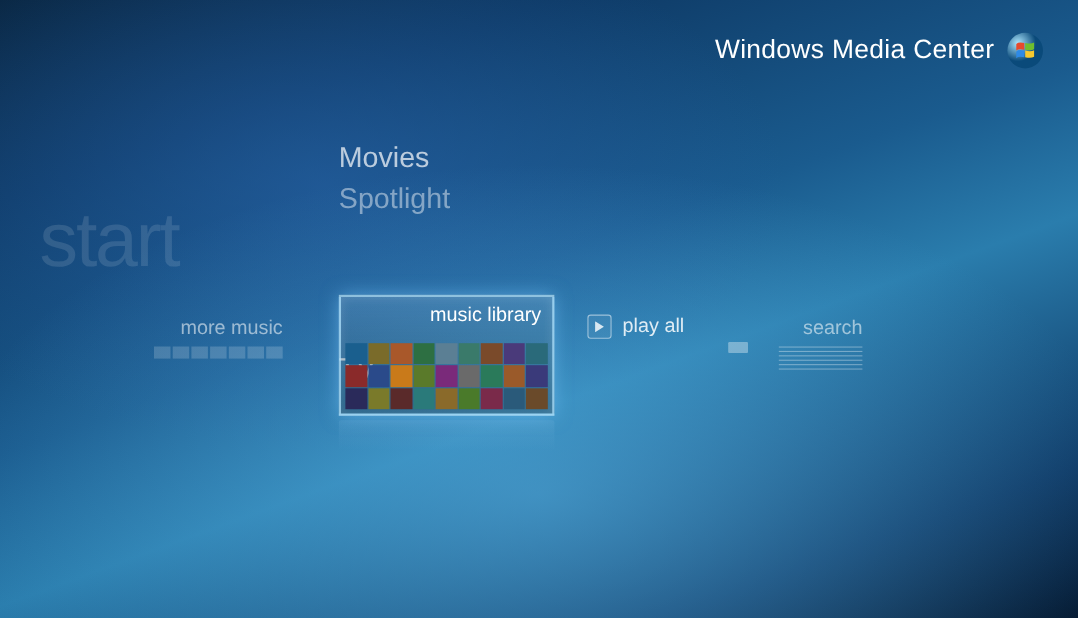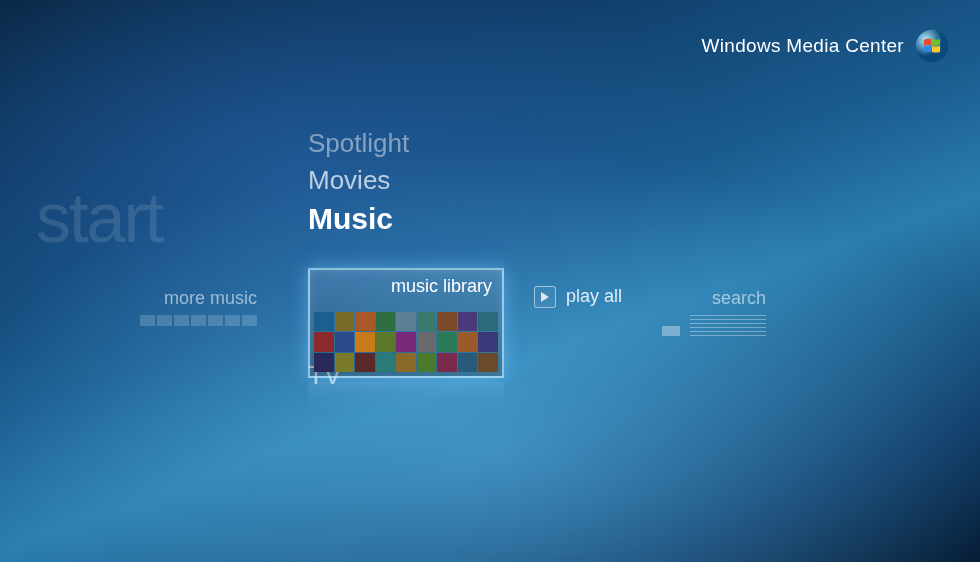--- a/index.html
+++ b/index.html
@@ -17,21 +17,21 @@
 }
 .header {
   position: absolute;
   top: 28px;
   right: 30px;
   display: flex;
   align-items: center;
   gap: 10px;
 }
 .header-title {
-  font-size: 19px;
+  font-size: 24px;
   font-weight: 300;
   letter-spacing: 0.3px;
 }
 .logo {
   width: 36px;
   height: 36px;
 }
 .start-label {
   position: absolute;
   top: 178px;
@@ -199,23 +199,22 @@
         <path d="M0 22 Q5 17 18 20 L18 35 Q5 32 0 37 Z" fill="#2e8ae6"></path>
         <path d="M20 20 Q33 23 40 19 L40 34 Q33 38 20 35 Z" fill="#f7c92e"></path>
       </g>
     </svg>
   </span>
 </div>
 
 <div class="start-label">start</div>
 
 <div class="vert-menu">
+  <div class="vert-item near">Movies</div>
   <div class="vert-item">Spotlight</div>
-  <div class="vert-item near">Movies</div>
-  <div class="vert-item active">Music</div>
   <div class="gap"></div>
   <div class="vert-item near">TV</div>
 </div>
 
 <div class="horiz-row">
 
   <div class="more-music hitem faded">
     <div class="label">more music</div>
     <div class="ticks">
       <span></span>
@@ -266,21 +265,21 @@
   <div class="playall">
     <span class="play-btn">
       <svg width="10" height="10" viewBox="0 0 10 10">
           <path d="M1 0 L9 5 L1 10 Z" fill="rgba(255,255,255,0.8)"></path>
         </svg>
     </span>
     <span class="label">play all</span>
   </div>
 
 
-  <div style="display:flex; align-items:flex-end; gap:10px; margin-left:10px;">
+  <div style="display:flex; align-items:center; gap:28px; margin-left:10px;">
     <span style="width:18px; height:10px; background:rgba(255,255,255,0.35); margin-top:28px; border-radius:1px;"></span>
     <div class="hitem faded" style="align-items:flex-end;">
       <div class="label">search</div>
       <div class="search-lines">
         <span></span>
           <span></span>
           <span></span>
           <span></span>
           <span></span>
           <span></span>

